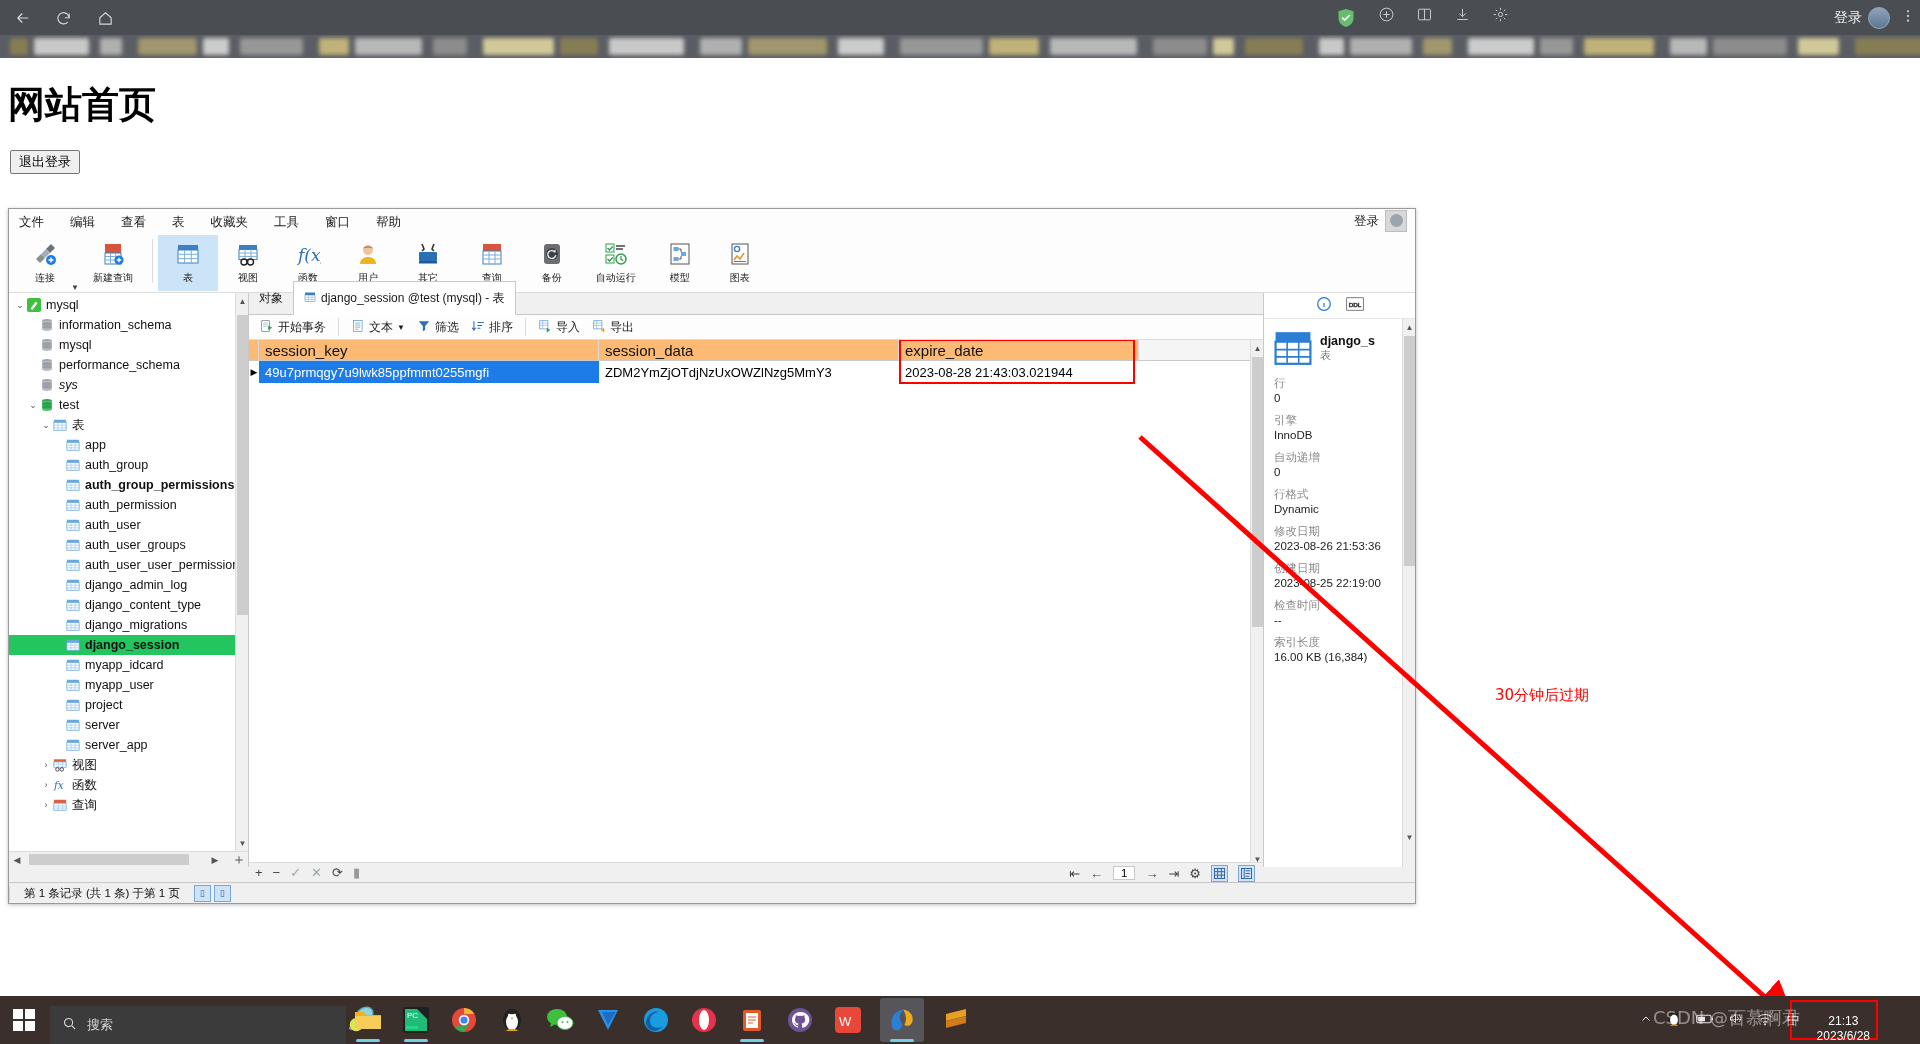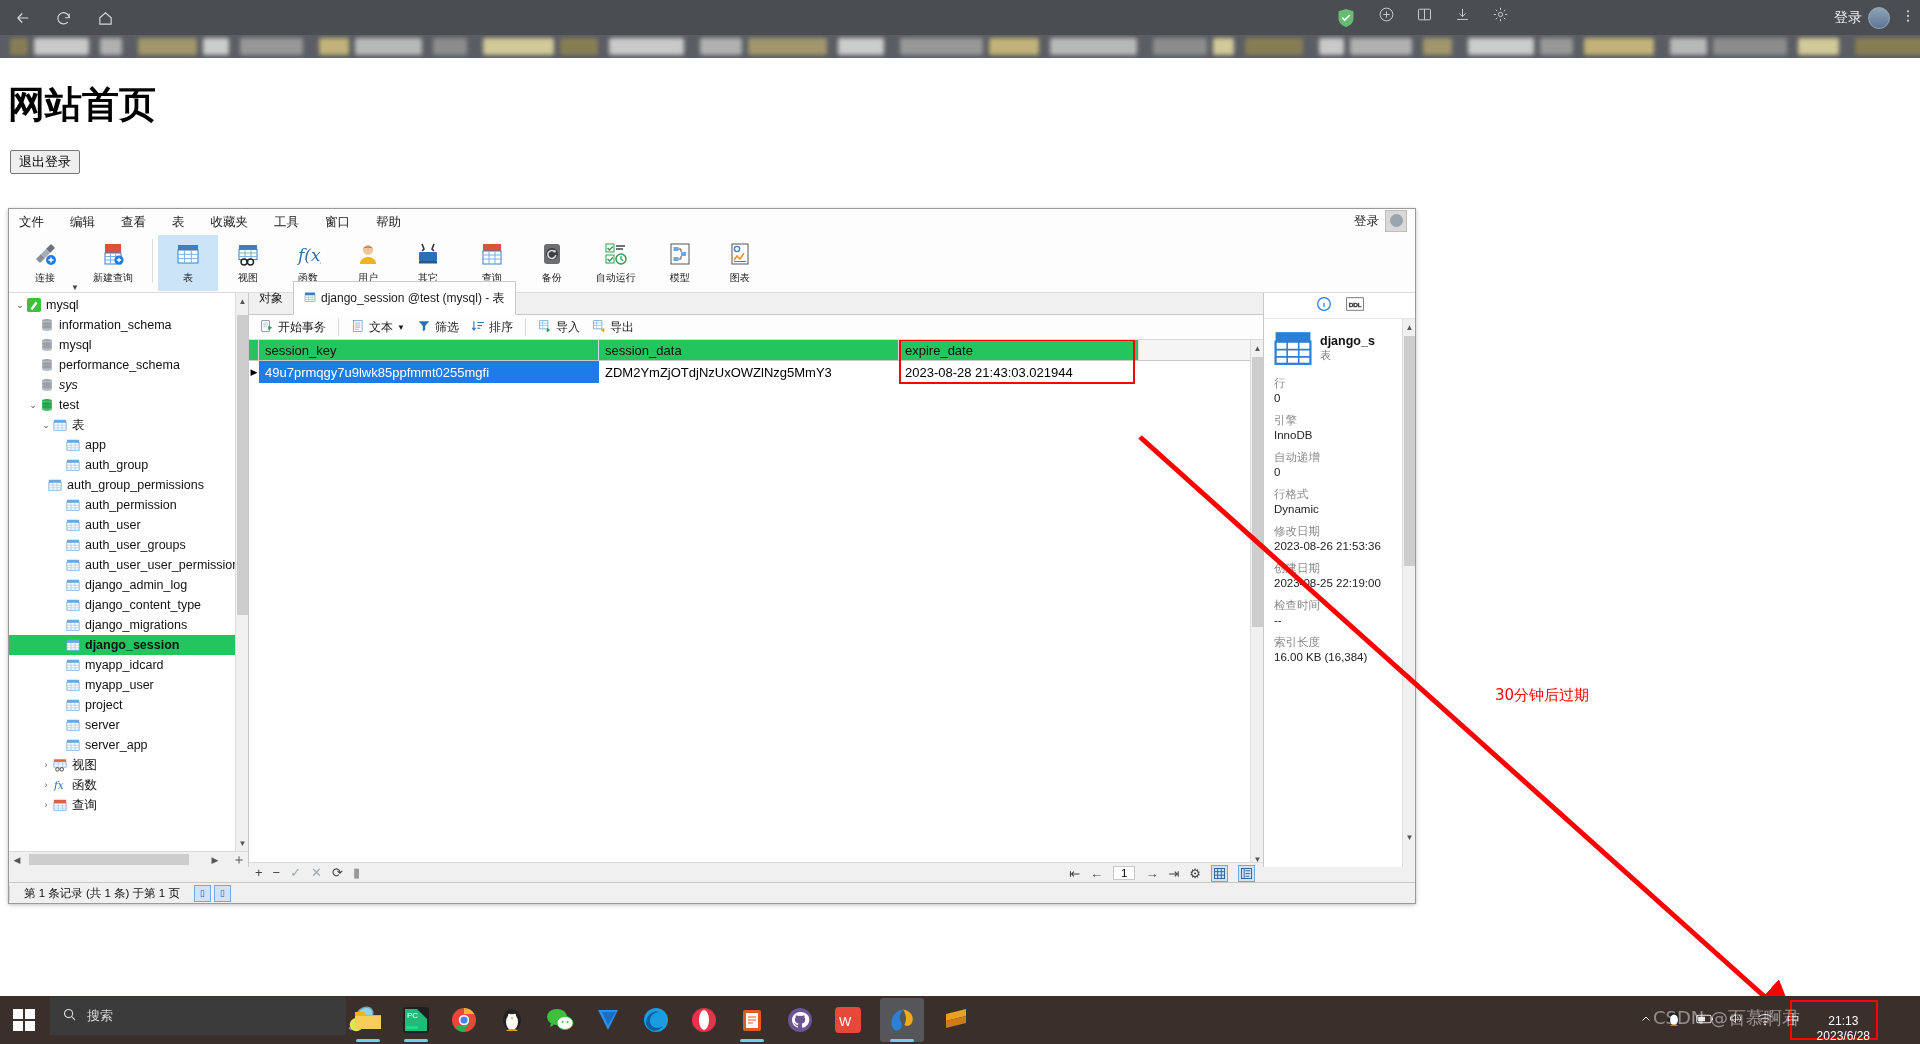--- a/index.html
+++ b/index.html
@@ -175,22 +175,22 @@
     gap: 2px; padding-left: 6px; border-bottom: 1px solid #dcdcdc;
   }
   .gt-btn { display: flex; align-items: center; gap: 4px; font-size: 12px; color: #1a1a1a; padding: 1px 5px; }
   .gt-sep { width: 1px; height: 18px; background: #dcdcdc; margin: 0 5px; }
 
   
   #nv-gridwrap { position: relative; flex: 1; background: #fff; overflow:hidden;}
   #nv-grid { position:absolute; left:0; top:0; right:13px; bottom:0; }
   .grid-head { display: flex; height: 21px; background: #f5f5f5; border-bottom: 1px solid #c9c9c9; }
   .gh-cell {
-    font-size: 13px; color: #111; display:flex; align-items:center;
-    padding-left: 6px; border-right: 1px solid #d8d8d8; background:#22c55e;
+    font-size: 15px; color: #111; display:flex; align-items:center;
+    padding-left: 6px; border-right: 1px solid #d8d8d8; background:#fdba74;
   }
   .grid-row { display: flex; height: 22px; }
   .gr-indicator { width: 10px; background:#fff; display:flex;align-items:center;justify-content:center;color:#000;font-size:9px;}
   .gr-cell { font-size: 13px; display:flex; align-items:center; padding-left: 6px; overflow:hidden; white-space:nowrap;}
   .gr-cell.sel { background: #1e7ce8; color: #fff; }
   #grid-vscroll { position:absolute; right:0; top:0; width:13px; bottom:0; background:#f0f0f0; border-left:1px solid #dcdcdc;}
   #grid-vscroll .thumb{position:absolute;left:1px;top:17px;width:11px;height:270px;background:#cdcdcd;}
 
   
   #expire-highlight {
@@ -239,21 +239,21 @@
   }
   #anno-arrow { position: absolute; left: 0; top: 0; width: 1920px; height: 1044px; pointer-events:none;}
 
   
   #taskbar {
     position: absolute; left: 0; bottom: 0; width: 1920px; height: 48px;
     background: #3a2f2b;
   }
   #start-btn { position:absolute; left:8px; top:8px; width:32px; height:32px; display:flex;align-items:center;justify-content:center;}
   #tb-search {
-    position:absolute; left:50px; top:1px; width:296px; height:38px;
+    position:absolute; left:50px; top:10px; width:296px; height:38px;
     background:#3b3b3b; display:flex; align-items:center; padding-left:12px; gap:10px;text-align:center;
   }
   #tb-search .ph{color:#d9d9d9;font-size:13px;}
   .tb-app { position:absolute; top:8px; width:32px; height:32px; display:flex;align-items:center;justify-content:center;}
   .tb-app .under{position:absolute;bottom:-6px;left:4px;width:24px;height:3px;border-radius:2px;background:#6fd0e8;}
   #tray { position:absolute; right:0; top:0; height:48px; display:flex; align-items:center; gap:14px; padding-right:10px;}
   .tray-ico{color:#e8e8e8;font-size:13px;}
   #clock{color:#fff;font-size:12px;text-align:center;line-height:15px;}
   #clock-box{position:absolute;right:42px;top:4px;width:88px;height:40px;border:2px solid #ff0000;}
   #watermark{
@@ -604,21 +604,21 @@
           </div>
           <div class="tree-row" style="padding-left: 43px;">
             <span class="tw"></span>
             <span class="ico-db"><svg width="14" height="14" viewBox="0 0 16 16">
                 <rect x="1" y="2" width="14" height="3.2" fill="#6aa9e0"></rect>
                 <rect x="1" y="5.2" width="14" height="8.8" fill="#fff" stroke="#6aa9e0" stroke-width="0.9"></rect>
                 <path d="M1 8.2h14M1 11.2h14M5.7 5.2v8.8M10.4 5.2v8.8" stroke="#9cc7ec" stroke-width="0.8"></path>
               </svg></span>
             <span>auth_group</span>
           </div>
-          <div class="tree-row" style="padding-left: 25px;">
+          <div class="tree-row" style="padding-left: 43px; font-weight: bold;">
             <span class="tw"></span>
             <span class="ico-db"><svg width="14" height="14" viewBox="0 0 16 16">
                 <rect x="1" y="2" width="14" height="3.2" fill="#6aa9e0"></rect>
                 <rect x="1" y="5.2" width="14" height="8.8" fill="#fff" stroke="#6aa9e0" stroke-width="0.9"></rect>
                 <path d="M1 8.2h14M1 11.2h14M5.7 5.2v8.8M10.4 5.2v8.8" stroke="#9cc7ec" stroke-width="0.8"></path>
               </svg></span>
             <span>auth_group_permissions</span>
           </div>
           <div class="tree-row" style="padding-left: 43px;">
             <span class="tw"></span>

